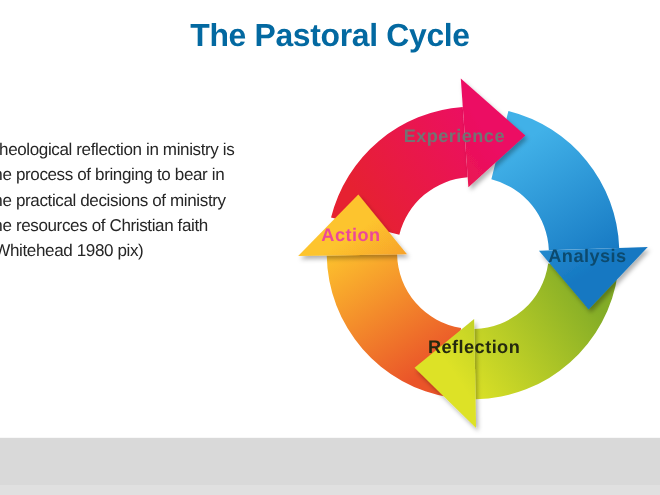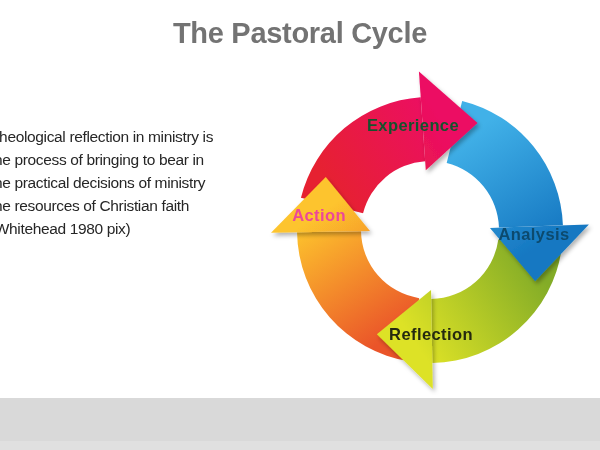--- a/index.html
+++ b/index.html
@@ -24,21 +24,21 @@
   }
   .footer-band{position:absolute;left:0;width:600px;}
   .band-main{top:398px;height:52px;}
   .band-lower{top:441px;height:9px;}
 </style>
 </head>
 <body>
 
 <div class="slide" style="background: rgb(255, 255, 255);">
 
-  <div class="slide-title" style="color: #737373;">The Pastoral Cycle</div>
+  <div class="slide-title" style="color: #0369a1;">The Pastoral Cycle</div>
 
   <div class="text-block" style="color: rgb(38, 38, 38);">
     <div class="text-line">Theological reflection in ministry is</div>
     <div class="text-line">the process of bringing to bear in</div>
     <div class="text-line">the practical decisions of ministry</div>
     <div class="text-line">the resources of Christian faith</div>
     <div class="text-line">(Whitehead 1980 pix)</div>
   </div>
 
   <div class="diagram">
@@ -66,22 +66,22 @@
         </defs>
         <path d="M300.95 197.82 A133 133 0 0 1 420.72 97.32 L425.19 161.17 A69 69 0 0 0 363.05 213.31 Z" fill="url(#grad0)"></path>
         <path d="M462.18 100.95 A133 133 0 0 1 562.92 225.36 L498.96 227.59 A69 69 0 0 0 446.69 163.05 Z" fill="url(#grad1)"></path>
         <path d="M561.71 248.51 A133 133 0 0 1 432.32 362.98 L431.20 298.99 A69 69 0 0 0 498.33 239.60 Z" fill="url(#grad2)"></path>
         <path d="M409.19 361.36 A133 133 0 0 1 297.02 232.32 L361.01 231.20 A69 69 0 0 0 419.21 298.15 Z" fill="url(#grad3)"></path>
         <path d="M418.91 71.39 L477.59 123.12 L425.81 170.15 Z" fill="url(#grad0)" filter="url(#headShadow)"></path>
         <path d="M588.90 224.45 L535.16 281.29 L489.96 227.91 Z" fill="url(#grad1)" filter="url(#headShadow)"></path>
         <path d="M432.77 388.98 L376.88 334.25 L431.05 289.99 Z" fill="url(#grad2)" filter="url(#headShadow)"></path>
         <path d="M271.02 232.77 L325.75 176.88 L370.01 231.05 Z" fill="url(#grad3)" filter="url(#headShadow)"></path>
       </svg>
-    <div class="cycle-label" id="lbl-0" style="left: 413px; top: 125px; color: #14532d;">Experience</div>
+    <div class="cycle-label" id="lbl-0" style="left: 413px; top: 125px; color: #737373;">Experience</div>
     <div class="cycle-label" id="lbl-1" style="left: 534px; top: 234px; color: #0c4a6e;">Analysis</div>
-    <div class="cycle-label" id="lbl-2" style="left: 431px; top: 334px; color: rgb(37, 41, 15);">Reflection</div>
+    <div class="cycle-label" id="lbl-2" style="left: 431px; top: 316px; color: rgb(37, 41, 15);">Reflection</div>
     <div class="cycle-label" id="lbl-3" style="left: 319px; top: 215px; color: #ec4899;">Action</div>
   </div>
 
   <div class="footer-band band-main" style="background: rgb(217, 217, 217);"></div>
   <div class="footer-band band-lower" style="background: rgb(224, 224, 224);"></div>
 
 </div>
 
 </body></html>

